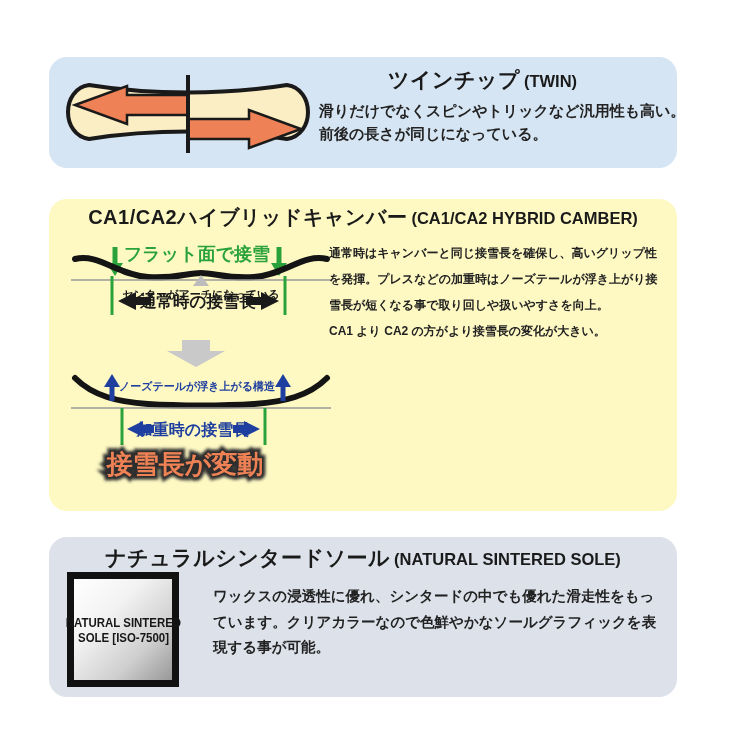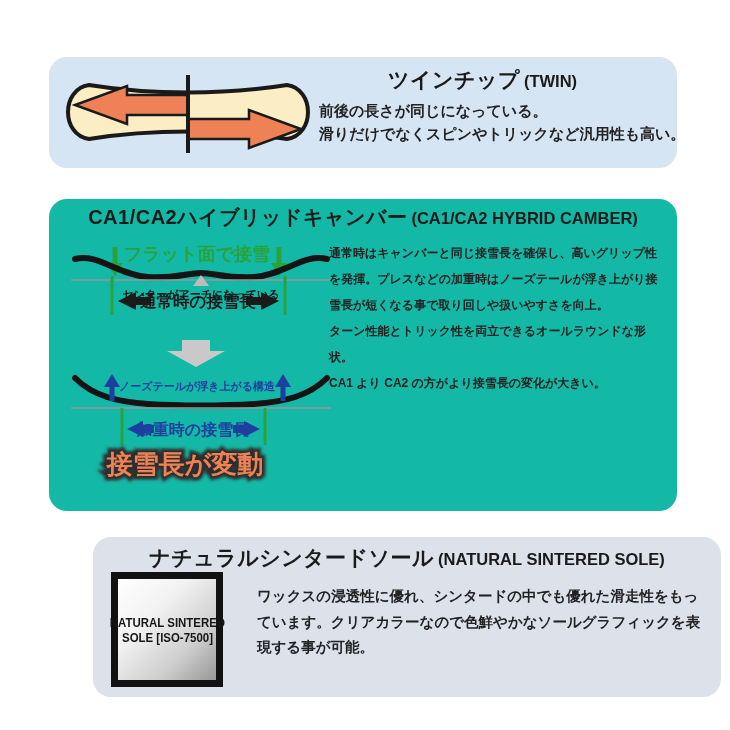--- a/index.html
+++ b/index.html
@@ -2,22 +2,22 @@
 <html><head>
 <meta charset="utf-8">
 <style>
   html,body{margin:0;padding:0;background:#fff;}
   .page{
     position:relative;width:730px;height:730px;background:#ffffff;overflow:hidden;
     font-family:"Liberation Sans","DejaVu Sans",sans-serif;color:#1f1f1f;
   }
   .sec{position:absolute;left:49px;width:628px;border-radius:18px;}
   .sec-twin{top:57px;height:111px;background:#d6e5f3;}
-  .sec-camber{top:199px;height:312px;background:#14b8a6;}
-  .sec-sole{top:537px;height:160px;background:#dce1ea;margin-left:44px;}
+  .sec-camber{top:199px;height:312px;background:#fef9c3;}
+  .sec-sole{top:537px;height:160px;background:#dce1ea;}
 
   .sec-title{position:absolute;white-space:nowrap;font-weight:700;color:#1a1a1a;}
   .t-jp{font-size:21px;letter-spacing:.5px;}
   .t-en{font-size:16.5px;margin-left:4px;}
 
   
   .twin-title{left:312px;top:9px;margin-left:27px;}
   .twin-body{position:absolute;left:270px;top:42px;font-size:15px;line-height:23px;
     font-weight:600;color:#222;white-space:nowrap;}
   .twin-art{position:absolute;left:14px;top:18px;}
@@ -51,22 +51,22 @@
     <svg class="twin-art" width="250" height="90" viewBox="0 0 250 90">
       <path d="M 26 10 C 88 20, 162 20, 224 10 C 252 14, 252 60, 224 64 C 162 54, 88 54, 26 64 C -2 60, -2 14, 26 10 Z" fill="#fbeec5" stroke="#1a1a1a" stroke-width="4"></path>
       <polygon points="125,20 64,20 64,11 12,30 64,49 64,40 125,40" fill="#ee8256" stroke="#1a1a1a" stroke-width="2.5" stroke-linejoin="miter"></polygon>
       <polygon points="125,44 186,44 186,35 238,54 186,73 186,64 125,64" fill="#ee8256" stroke="#1a1a1a" stroke-width="2.5" stroke-linejoin="miter"></polygon>
       <line x1="125" y1="0" x2="125" y2="78" stroke="#1a1a1a" stroke-width="4"></line>
     </svg>
     <div class="sec-title twin-title">
       <span class="t-jp">ツインチップ</span><span class="t-en">(TWIN)</span>
     </div>
     <div class="twin-body">
+      <div>滑りだけでなくスピンやトリックなど汎用性も高い。</div>
       <div>前後の長さが同じになっている。</div>
-      <div>滑りだけでなくスピンやトリックなど汎用性も高い。</div>
     </div>
   </section>
 
   <section class="sec sec-camber">
     <div class="sec-title camber-title">
       <span class="t-jp">CA1/CA2ハイブリッドキャンバー</span><span class="t-en">(CA1/CA2 HYBRID CAMBER)</span>
     </div>
 
     <svg class="camber-art" width="290" height="250" viewBox="0 0 290 250" font-family="&quot;Liberation Sans&quot;,&quot;DejaVu Sans&quot;,sans-serif">
       <defs>
@@ -112,21 +112,20 @@
         <polygon points="197,190 181,182 181,186 170,186 170,194 181,194 181,198" fill="#1e3f9f"></polygon>
         <text x="130" y="196" text-anchor="middle" font-size="16" font-weight="bold" fill="#1e3f9f">加重時の接雪長</text>
       </g>
 
       <text x="122" y="234" text-anchor="middle" font-size="26" font-weight="bold" fill="#2e2e2e" stroke="#2e2e2e" stroke-width="7" filter="url(#softblur)">接雪長が変動</text>
       <text x="122" y="234" text-anchor="middle" font-size="26" font-weight="bold" fill="#ef8255" stroke="#2e2e2e" stroke-width="2" paint-order="stroke">接雪長が変動</text>
     </svg>
 
     <div class="camber-body">
       <p>通常時はキャンバーと同じ接雪長を確保し、高いグリップ性を発揮。プレスなどの加重時はノーズテールが浮き上がり接雪長が短くなる事で取り回しや扱いやすさを向上。</p>
-      <p>ターン性能とトリック性を両立できるオールラウンドな形状。</p>
       <p>CA1 より CA2 の方がより接雪長の変化が大きい。</p>
     </div>
   </section>
 
   <section class="sec sec-sole">
     <div class="sec-title sole-title">
       <span class="t-jp">ナチュラルシンタードソール</span><span class="t-en">(NATURAL SINTERED SOLE)</span>
     </div>
     <div class="sole-label">
       <div class="sole-label-inner">

